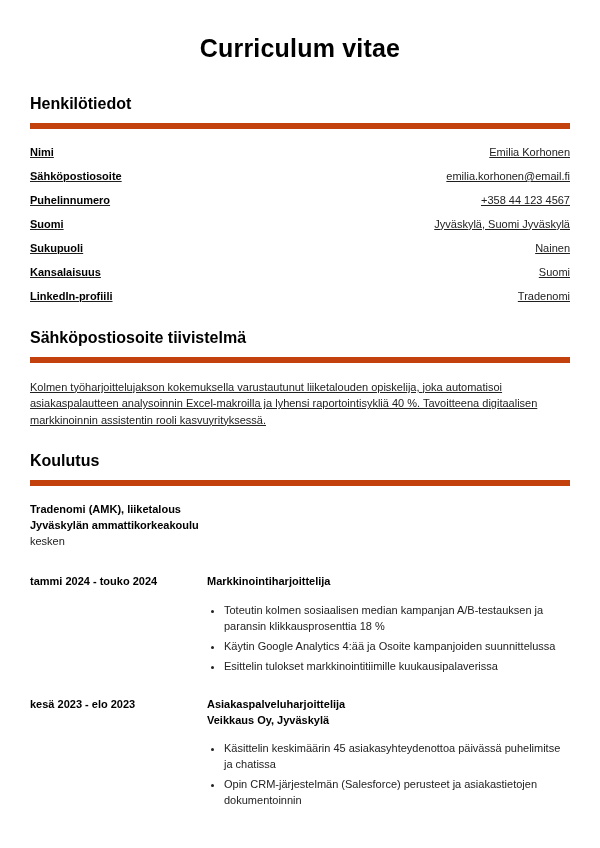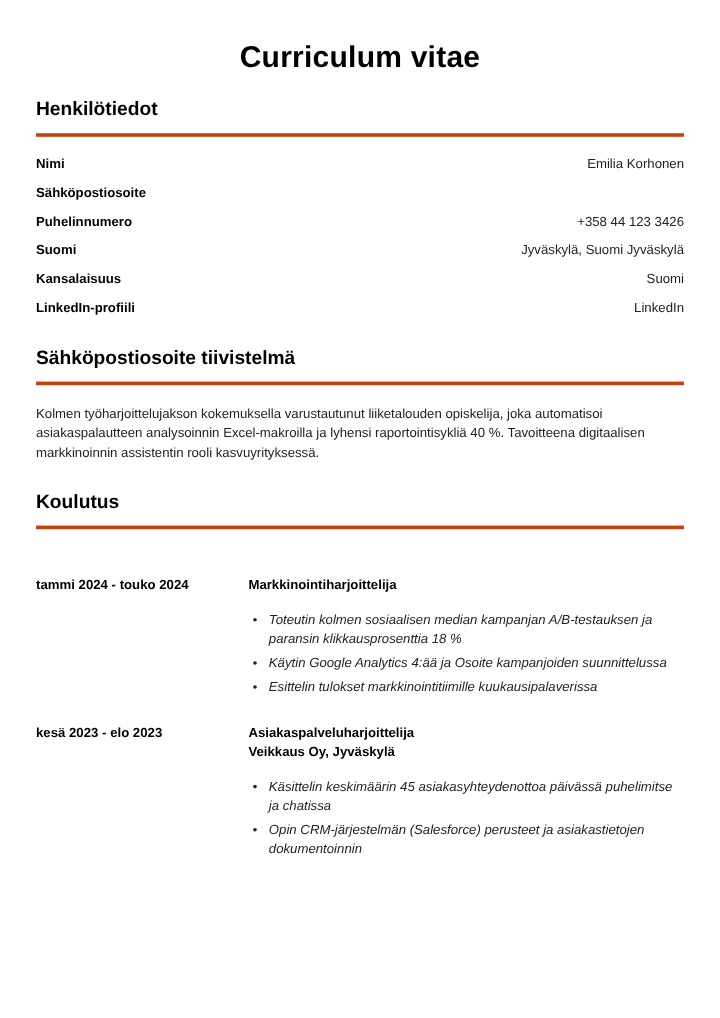--- a/index.html
+++ b/index.html
@@ -15,70 +15,71 @@
   }
   .page { padding: 30px 30px 0 30px; width: 600px; }
 
   .doc-title {
     text-align: center;
     font-size: 25px;
     font-weight: 700;
     color: #000000;
     letter-spacing: 0.2px;
     margin-top: 4px;
-    margin-bottom: 20px;
+    margin-bottom: 32px;
   }
 
   .section { margin-bottom: 24px; }
 
   .section-heading {
     font-size: 16px;
     font-weight: 700;
     color: #000000;
     padding-bottom: 10px;
-    border-bottom: 3px solid #c2410c;
+    border-bottom: 6px solid #c2410c;
     margin-bottom: 16px;
   }
 
   
   .info-row {
     display: grid;
     grid-template-columns: 177px 1fr;
     font-size: 11px;
     line-height: 1.45;
     margin-bottom: 8px;
+    text-decoration: underline;
   }
   .info-label { font-weight: 700; color: #000000; }
   .info-value { color: #222222; text-align: right; }
 
   
   .summary-text {
     font-size: 11px;
     line-height: 1.5;
     color: #222222;
     margin-top: 2px;
+    text-decoration: underline;
   }
 
   
   .entry {
     display: grid;
     grid-template-columns: 177px 1fr;
     font-size: 11px;
     line-height: 1.45;
     margin-bottom: 18px;
   }
   .entry-period { font-weight: 700; color: #000000; }
   .entry-line-strong { font-weight: 700; color: #000000; }
   .entry-note { color: #222222; }
 
   .entry ul {
     margin: 13px 0 0 0;
     padding-left: 17px;
     list-style-type: disc;
-    font-style: italic;
   }
   .entry li {
     margin-bottom: 4px;
     color: #222222;
   }
 </style>
 </head>
 <body>
 
 <div class="page">
@@ -87,48 +88,58 @@
 
   <div class="section">
     <h2 class="section-heading">Henkilötiedot</h2>
 
     <div class="info-row">
       <div class="info-label">Nimi</div>
       <div class="info-value">Emilia Korhonen</div>
     </div>
     <div class="info-row">
       <div class="info-label">Sähköpostiosoite</div>
+      <div class="info-value">emilia.korhonen@email.fi</div>
     </div>
     <div class="info-row">
       <div class="info-label">Puhelinnumero</div>
-      <div class="info-value">+358 44 123 3426</div>
+      <div class="info-value">+358 44 123 4567</div>
     </div>
     <div class="info-row">
       <div class="info-label">Suomi</div>
       <div class="info-value">Jyväskylä, Suomi Jyväskylä</div>
+    </div>
+    <div class="info-row">
+      <div class="info-label">Sukupuoli</div>
+      <div class="info-value">Nainen</div>
     </div>
     <div class="info-row">
       <div class="info-label">Kansalaisuus</div>
       <div class="info-value">Suomi</div>
     </div>
     <div class="info-row">
       <div class="info-label">LinkedIn-profiili</div>
-      <div class="info-value">LinkedIn</div>
+      <div class="info-value">Tradenomi</div>
     </div>
   </div>
 
   <div class="section">
     <h2 class="section-heading">Sähköpostiosoite tiivistelmä</h2>
     <p class="summary-text">Kolmen työharjoittelujakson kokemuksella varustautunut liiketalouden opiskelija, joka automatisoi asiakaspalautteen analysoinnin Excel-makroilla ja lyhensi raportointisykliä 40 %. Tavoitteena digitaalisen markkinoinnin assistentin rooli kasvuyrityksessä.</p>
   </div>
 
   <div class="section">
     <h2 class="section-heading">Koulutus</h2>
 
     <div class="entry">
+      <div>
+        <div class="entry-line-strong">Tradenomi (AMK), liiketalous</div>
+        <div class="entry-line-strong">Jyväskylän ammattikorkeakoulu</div>
+        <div class="entry-note">kesken</div>
+      </div>
     </div>
   </div>
 
   <div class="section">
 
     <div class="entry">
       <div class="entry-period">tammi 2024 - touko 2024</div>
       <div>
         <div class="entry-line-strong">Markkinointiharjoittelija</div>
         <ul>

